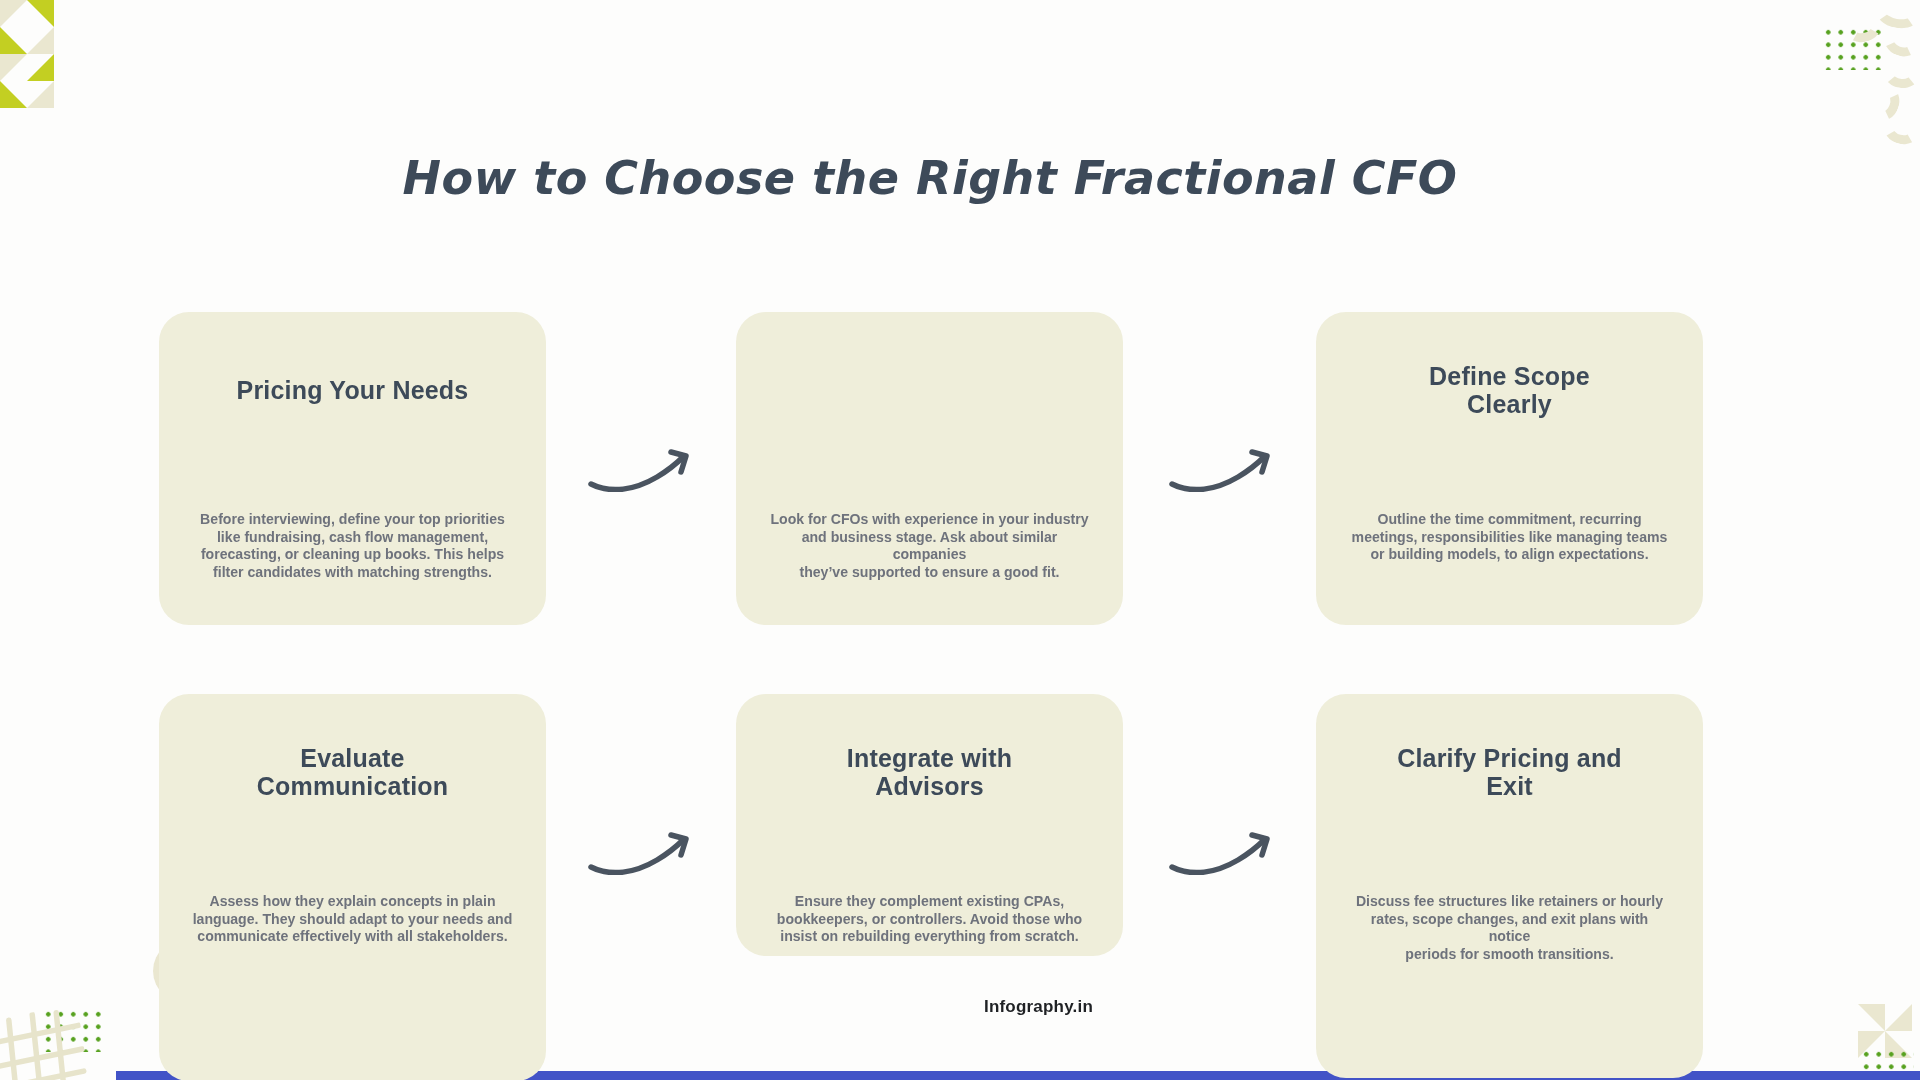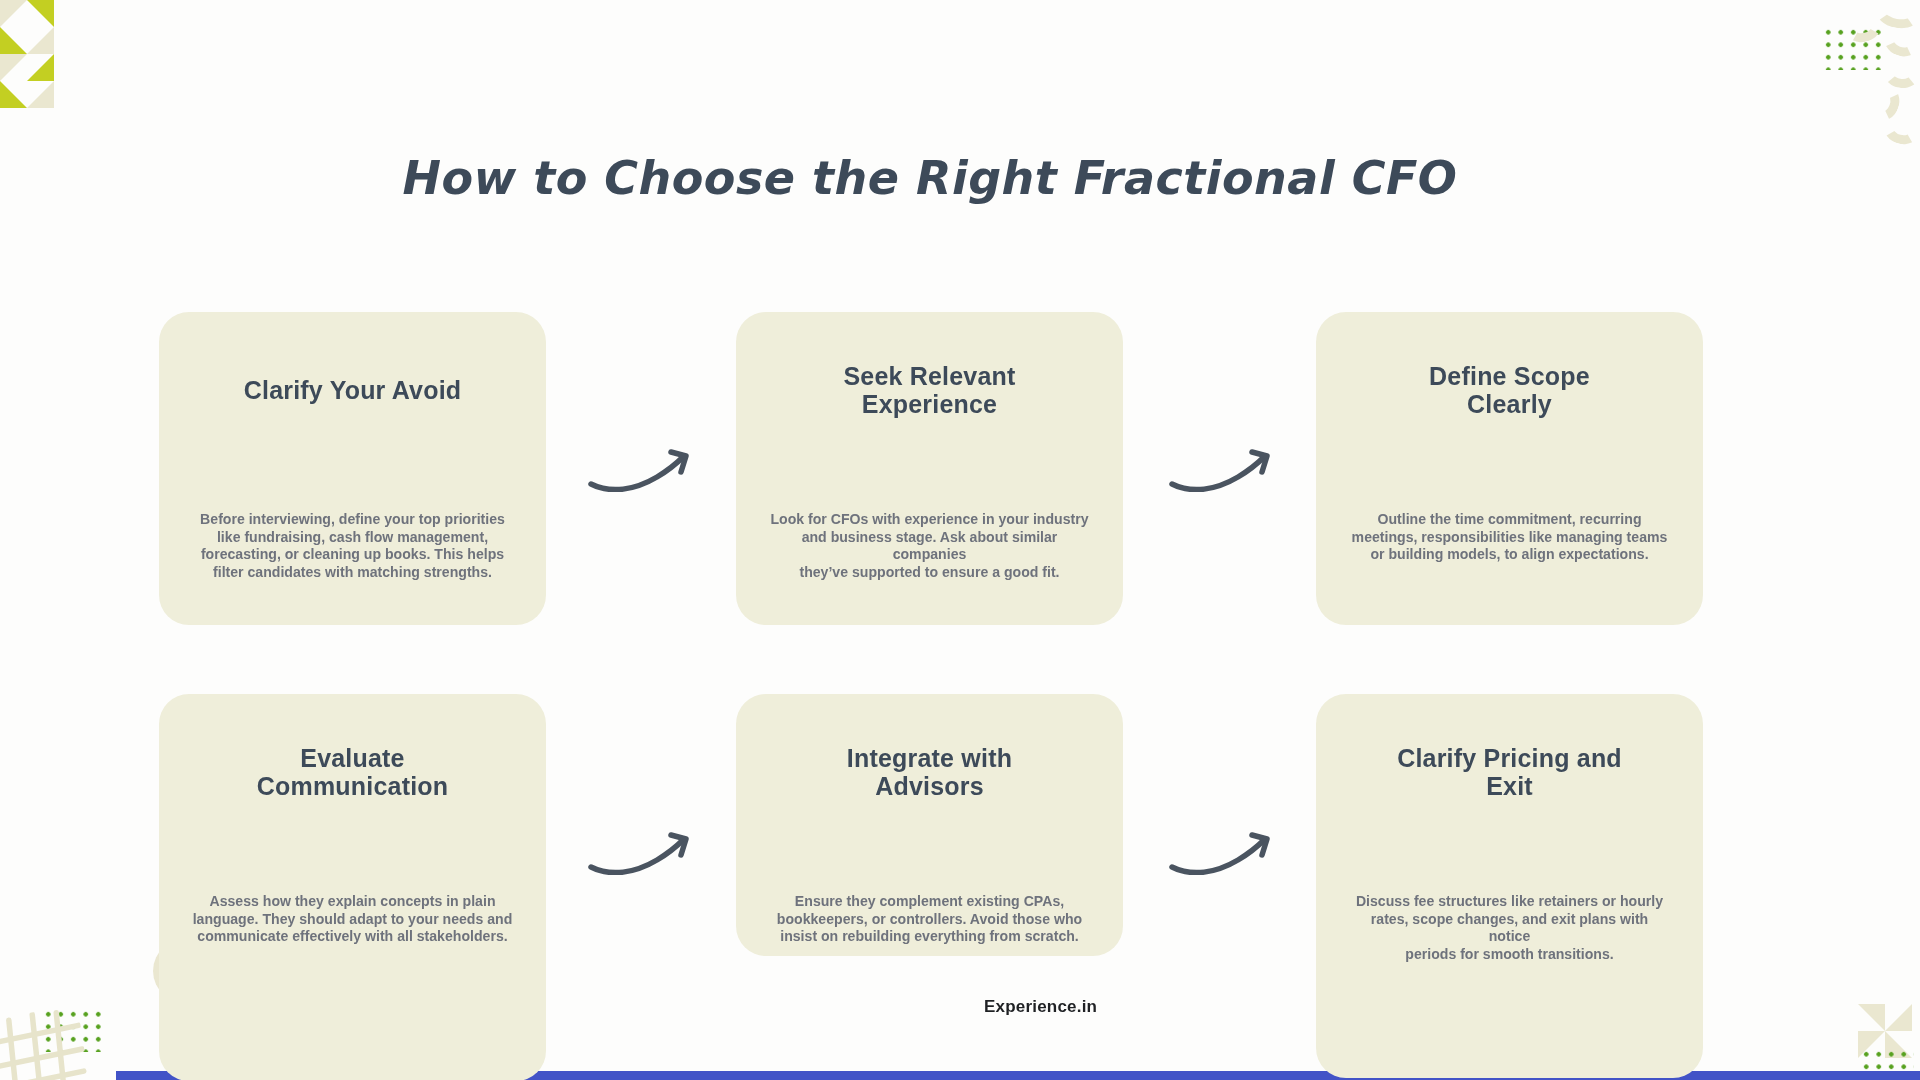--- a/index.html
+++ b/index.html
@@ -122,29 +122,27 @@
   <span class="tri cream nw" style="left:0;top:27px"></span>
   <span class="tri cream sw" style="left:27px;top:27px"></span>
 </div>
 <div class="dots" style="left:1860px;top:1048px;width:54px;height:32px"></div>
 
 <div class="bottom-bar"></div>
 
 <h1 class="page-title">How to Choose the Right Fractional CFO</h1>
 
 <div class="card" id="card1">
-  <div class="card-title">Clarify Your Avoid</div>
+  <div class="card-title">Pricing Your Needs</div>
   <div class="card-body">Before interviewing, define your top priorities
 like fundraising, cash flow management,
 forecasting, or cleaning up books. This helps
 filter candidates with matching strengths.</div>
 </div>
 <div class="card" id="card2">
-  <div class="card-title">Seek Relevant
-Experience</div>
   <div class="card-body">Look for CFOs with experience in your industry
 and business stage. Ask about similar companies
 they’ve supported to ensure a good fit.</div>
 </div>
 <div class="card" id="card3">
   <div class="card-title">Define Scope
 Clearly</div>
   <div class="card-body">Outline the time commitment, recurring
 meetings, responsibilities like managing teams
 or building models, to align expectations.</div>
@@ -181,13 +179,13 @@
 </svg>
 <svg class="arrow" style="left:585px;top:827px" viewBox="0 0 112 48">
   <path d="M6 40 C26 50 50 46 72 33 C82 27 90 21 98 13" fill="none" stroke="currentColor" stroke-width="5.5" stroke-linecap="round"></path>
   <path d="M86 8 L101 12 L96 28" fill="none" stroke="currentColor" stroke-width="5.5" stroke-linecap="round" stroke-linejoin="round"></path>
 </svg>
 <svg class="arrow" style="left:1166px;top:827px" viewBox="0 0 112 48">
   <path d="M6 40 C26 50 50 46 72 33 C82 27 90 21 98 13" fill="none" stroke="currentColor" stroke-width="5.5" stroke-linecap="round"></path>
   <path d="M86 8 L101 12 L96 28" fill="none" stroke="currentColor" stroke-width="5.5" stroke-linecap="round" stroke-linejoin="round"></path>
 </svg>
 
-<div class="watermark">Experience.in</div>
+<div class="watermark">Infography.in</div>
 
 </body></html>

